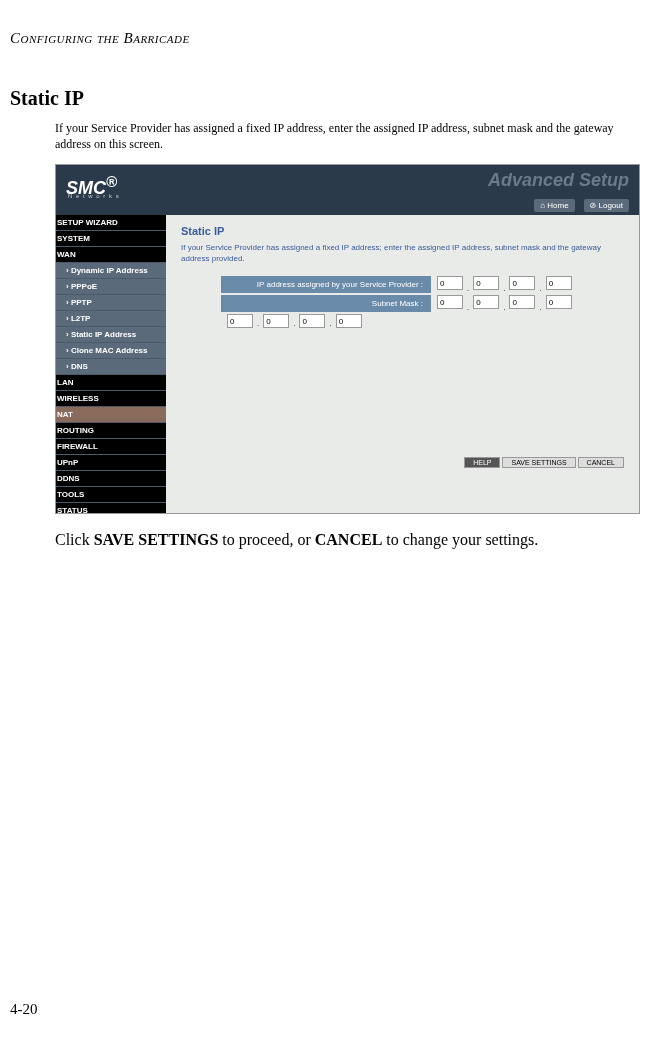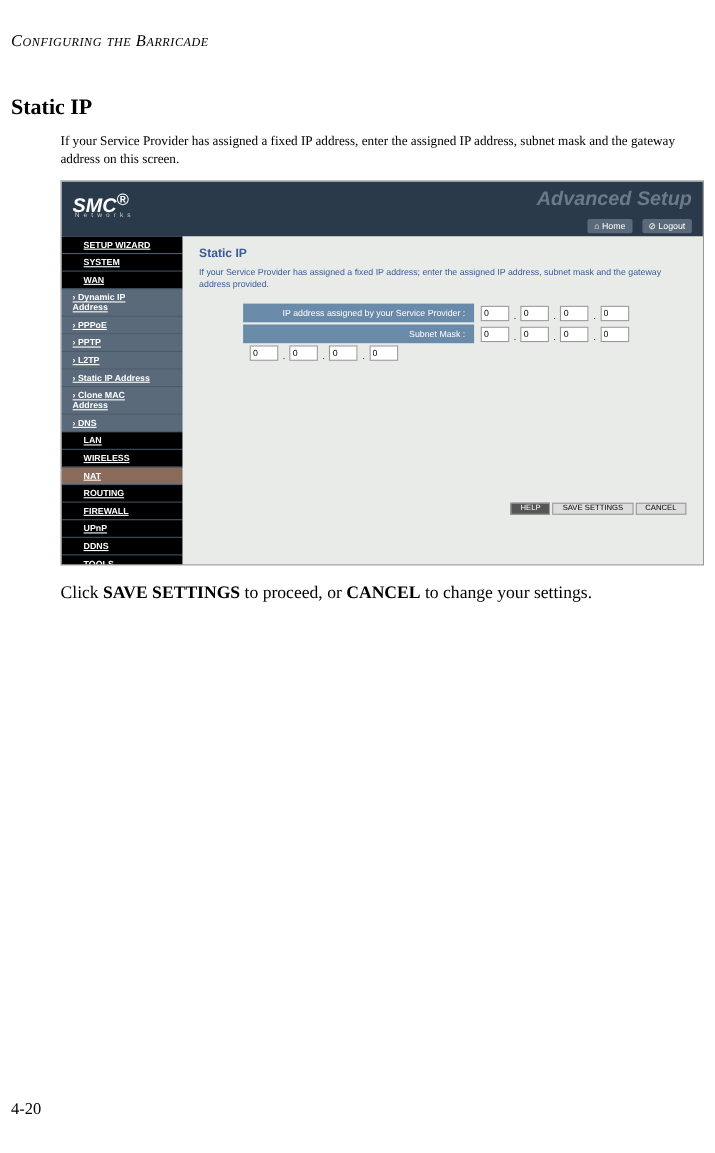--- a/index.html
+++ b/index.html
@@ -90,25 +90,24 @@
     height: calc(100% - 50px);
   }
   .ss-sidebar {
     width: 110px;
     background: #5a6a7a;
     display: flex;
     flex-direction: column;
   }
   .ss-nav-item {
     color: #fff;
-    padding: 3px 20px;
+    padding: 3px 1px;
     font-size: 8px;
     font-weight: bold;
     border-bottom: 1px solid #4a5a6a;
-    text-decoration: underline;
   }
   .ss-nav-setup { background: #000; }
   .ss-nav-main { background: #000000; }
   .ss-nav-sub {
     background: #5a6a7a;
     padding-left: 10px;
     font-size: 8px;
     font-weight: bold;
   }
   .ss-nav-sub::before { content: "› "; }
@@ -129,21 +128,20 @@
     color: #3a5a9a;
     font-size: 8px;
     margin-bottom: 12px;
     line-height: 1.3;
   }
   .ss-form {
     margin-left: 40px;
   }
   .ss-form-row {
     display: flex;
-    align-items: center;
     margin-bottom: 2px;
   }
   .ss-form-label {
     background: #6a8aaa;
     color: #fff;
     padding: 4px 8px;
     width: 210px;
     text-align: right;
     font-size: 8px;
   }

